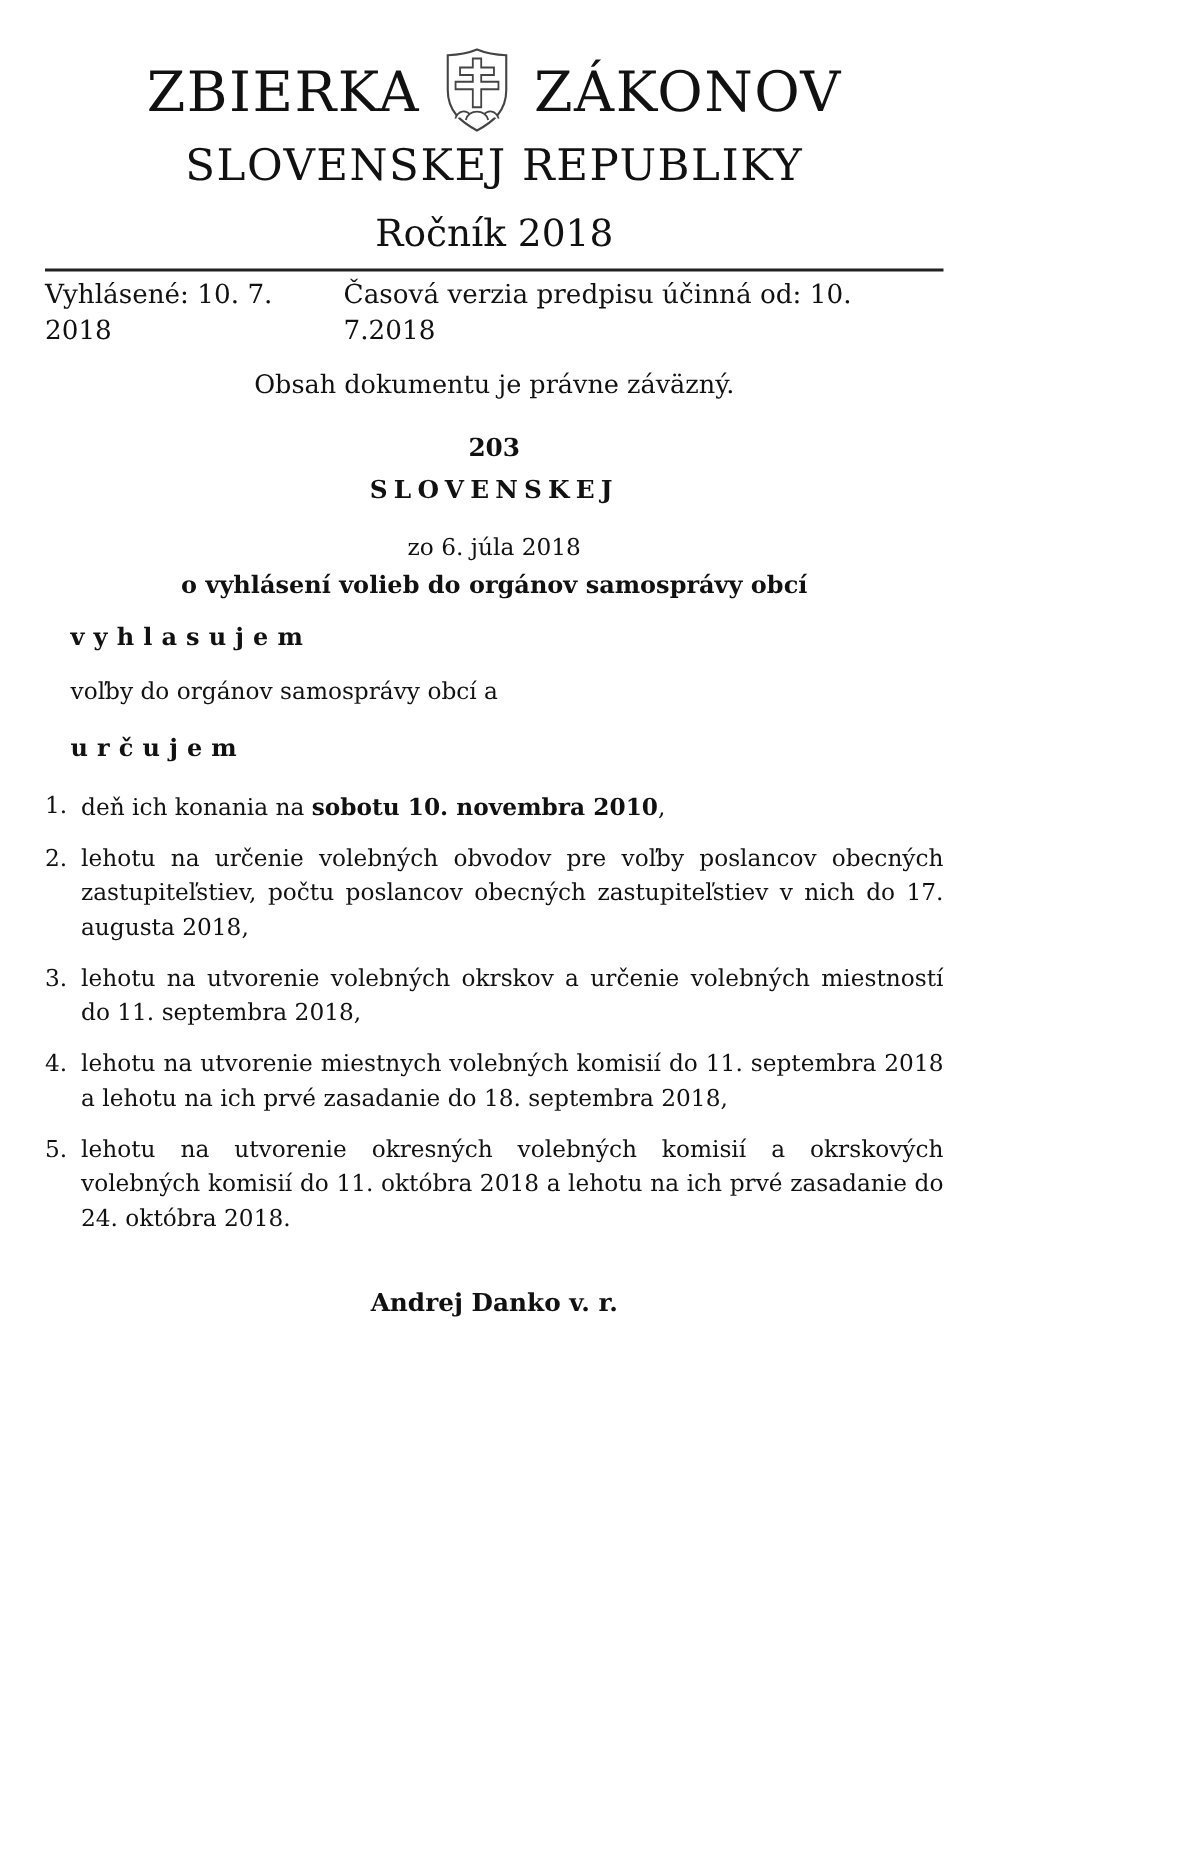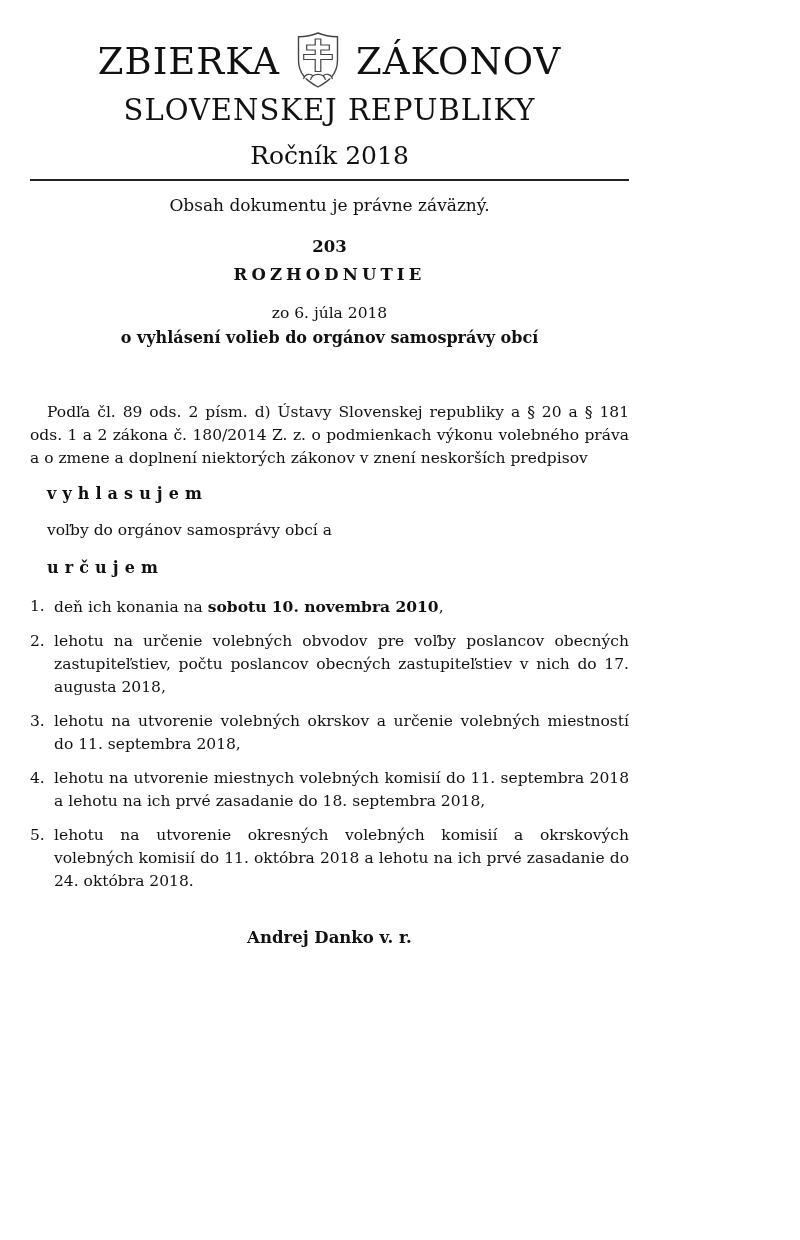--- a/index.html
+++ b/index.html
@@ -106,30 +106,33 @@
         </svg>
       </span>
       <span class="t1">ZÁKONOV</span>
     </div>
     <div class="subtitle">SLOVENSKEJ REPUBLIKY</div>
     <div class="year">Ročník 2018</div>
   </header>
 
   <hr class="rule">
 
+  <div class="meta-row">
+    <span>Vyhlásené: 10. 7. 2018</span>
+    <span>Časová verzia predpisu účinná od: 10. 7.2018</span>
+  </div>
 
   <div class="notice">Obsah dokumentu je právne záväzný.</div>
 
   <main>
     <div class="act-number">203</div>
-    <div class="act-type">ROZHODNUTIE</div>
+    <div class="act-type">SLOVENSKEJ</div>
     <div class="act-date">zo 6. júla 2018</div>
     <div class="act-subject">o vyhlásení volieb do orgánov samosprávy obcí</div>
 
-    <p class="preamble">Podľa čl. 89 ods. 2 písm. d) Ústavy Slovenskej republiky a § 20 a § 181 ods. 1 a 2 zákona č. 180/2014 Z. z. o podmienkach výkonu volebného práva a o zmene a doplnení niektorých zákonov v znení neskorších predpisov</p>
 
     <div class="spaced-heading">vyhlasujem</div>
 
     <p class="plain">voľby do orgánov samosprávy obcí a</p>
 
     <div class="spaced-heading second">určujem</div>
 
     <ol class="items">
       <li>
         <span class="num">1.</span>

